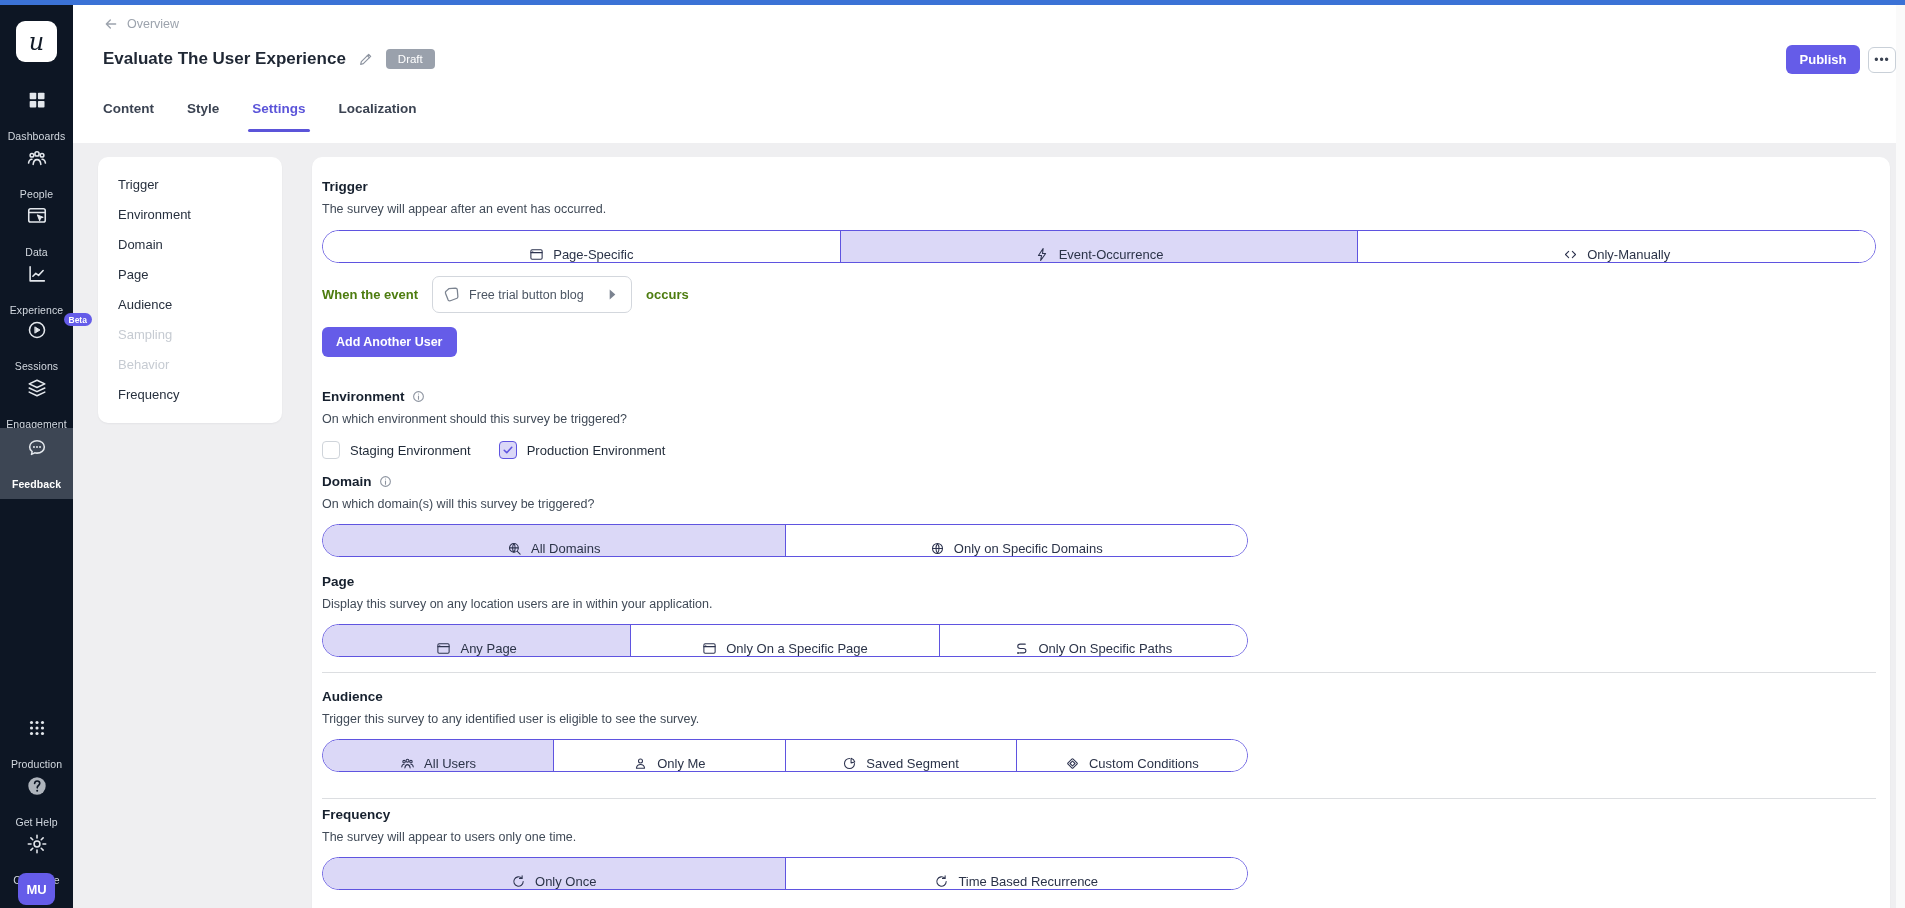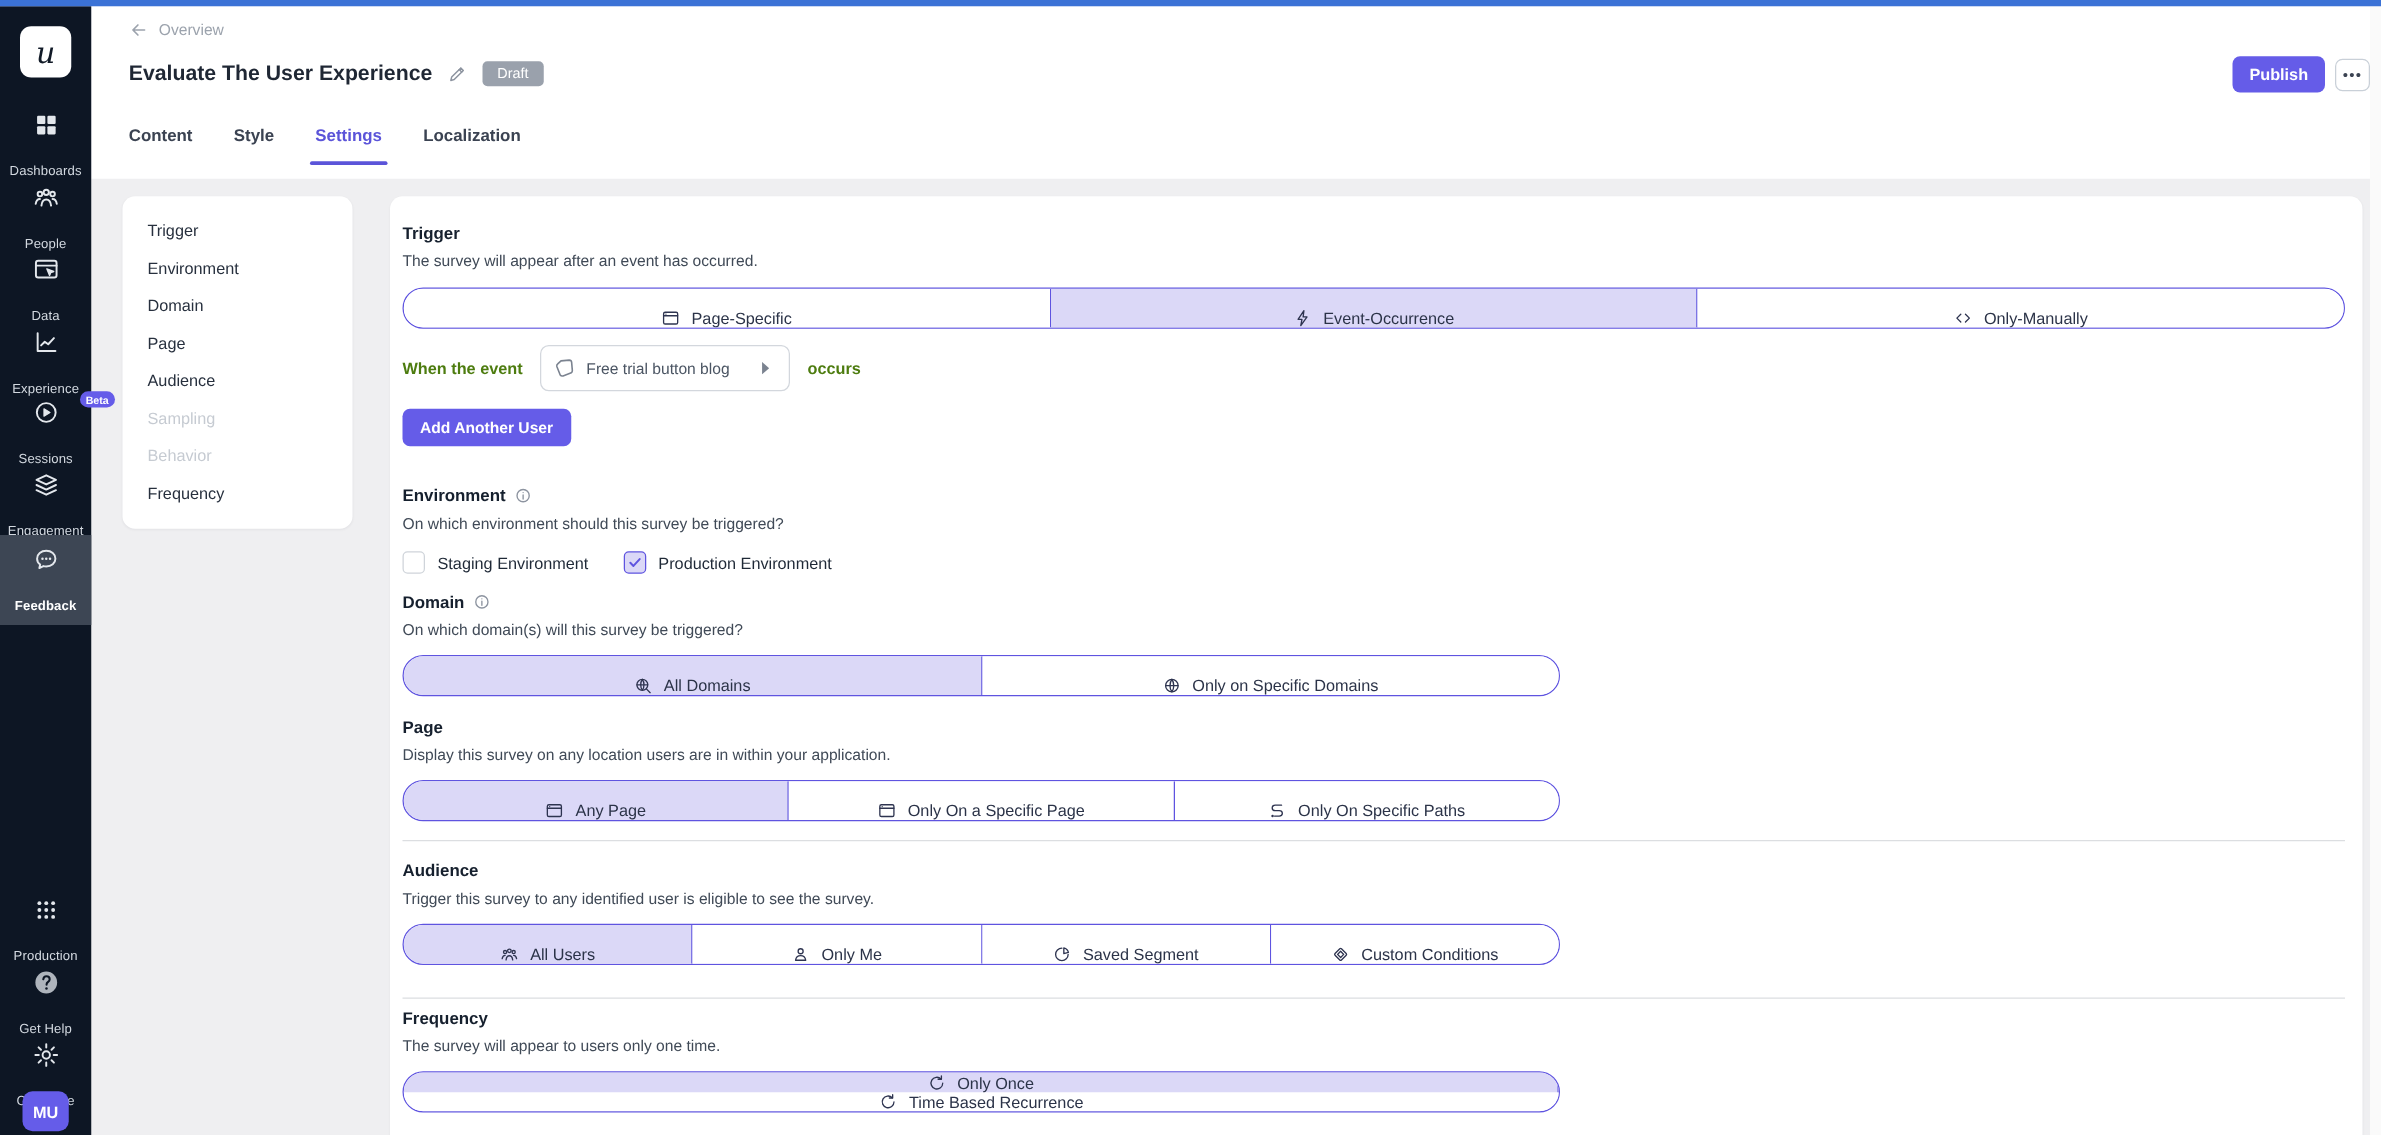--- a/index.html
+++ b/index.html
@@ -412,21 +412,21 @@
       </div>
   </section>
 
   <div class="divider" style="margin-top:26px;"></div>
 
   <section style="margin-top:8px;">
     <div class="sec-head">
       <span>Frequency</span>
     </div>
     <div class="sec-desc">The survey will appear to users only one time.</div>
-    <div class="seg-control w-half" style="margin-top:13px;flex-direction:column;">
+    <div class="seg-control w-half" style="margin-top:13px;">
         <div class="seg selected">
           <span class="ic">
             <svg viewBox="0 0 24 24" fill="none" stroke="currentColor" stroke-width="1.7" stroke-linecap="round" stroke-linejoin="round">
               <path d="M19.5 12a7.5 7.5 0 1 1-2.2-5.3"></path>
               <path d="M17.8 2.8v4.2h-4.2"></path>
             </svg>
           </span>
                      <span>Only Once</span>
         </div>
         <div class="seg">

